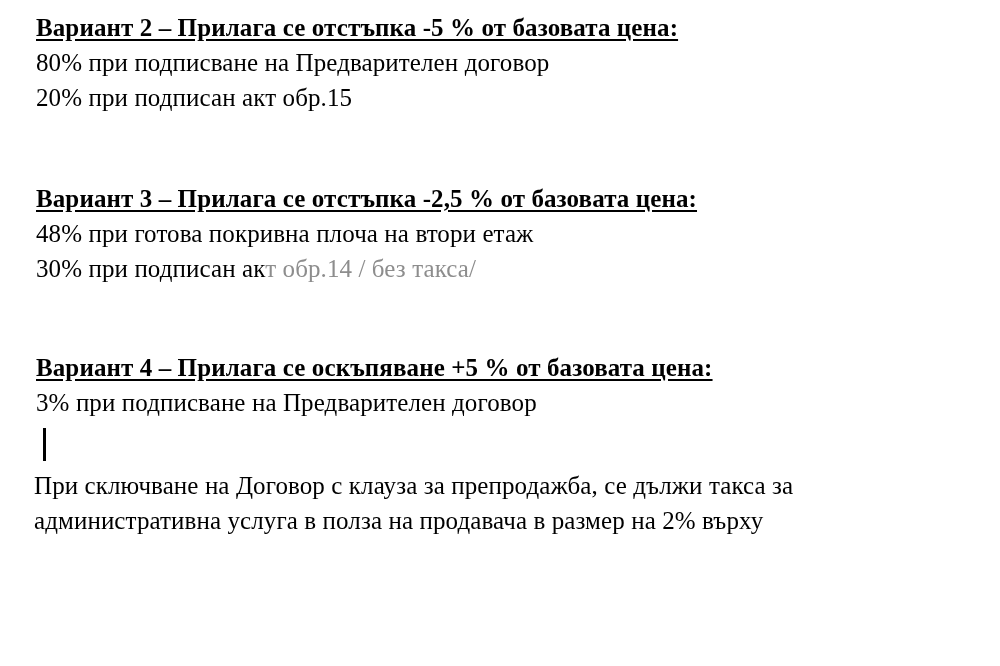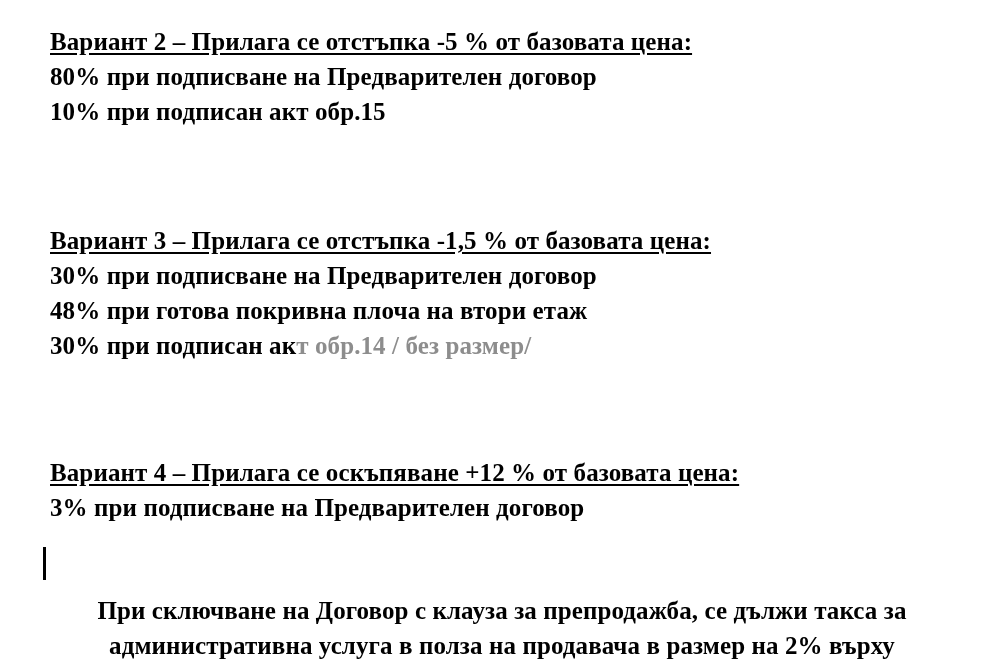--- a/index.html
+++ b/index.html
@@ -17,21 +17,21 @@
   .page {
     position: relative;
     width: 1000px;
     height: 666px;
     box-sizing: border-box;
     padding: 8px 30px 0 34px;
   }
   .line {
     font-size: 25px;
     line-height: 35px;
-    font-weight: bold;
+    font-weight: normal;
     white-space: nowrap;
     letter-spacing: 0.1px;
   }
   .heading {
     font-weight: bold;
     text-decoration: underline;
     text-underline-offset: 3px;
   }
   .spacer-lg {
     height: 62px;
@@ -39,63 +39,61 @@
   .spacer-md {
     height: 60px;
   }
   .faded {
     color: #8d8d8d;
   }
   .para {
     font-size: 25px;
     line-height: 34px;
     font-weight: bold;
-    margin-top: 6px;
-    text-align: center;
+    margin-top: 0;
   }
   .cursor-block {
     height: 46px;
     position: relative;
   }
   .cursor-bar {
     position: absolute;
     left: 9px;
     top: 6px;
     width: 3px;
     height: 33px;
     background: #000000;
   }
   .group {
-    margin: 16px;
+    margin: 2px;
   }
 </style>
 </head>
 <body>
 
 <div class="page">
 
   <div class="group">
     <div class="line heading">Вариант 2 – Прилага се отстъпка -5 % от базовата цена:</div>
     <div class="line">80% при подписване на Предварителен договор</div>
-    <div class="line">10% при подписан акт обр.15</div>
+    <div class="line">20% при подписан акт обр.15</div>
   </div>
 
   <div class="spacer-lg"></div>
 
   <div class="group">
-    <div class="line heading">Вариант 3 – Прилага се отстъпка -1,5 % от базовата цена:</div>
-    <div class="line">30% при подписване на Предварителен договор</div>
+    <div class="line heading">Вариант 3 – Прилага се отстъпка -2,5 % от базовата цена:</div>
     <div class="line">48%  при готова покривна плоча на втори етаж</div>
-    <div class="line"><span>30% при подписан ак</span><span class="faded">т обр.14 / без размер/</span></div>
+    <div class="line"><span>30% при подписан ак</span><span class="faded">т обр.14 / без такса/</span></div>
   </div>
 
   <div class="spacer-md"></div>
 
   <div class="group">
-    <div class="line heading">Вариант 4 – Прилага се оскъпяване +12 % от базовата цена:</div>
+    <div class="line heading">Вариант 4 – Прилага се оскъпяване +5 % от базовата цена:</div>
     <div class="line">3% при подписване на Предварителен договор</div>
   </div>
 
   <div class="cursor-block">
     <div class="cursor-bar"></div>
   </div>
 
   <div class="para">
     <div class="line">При сключване на Договор с клауза за препродажба, се дължи такса за</div>
     <div class="line">административна услуга в полза на продавача в размер на 2% върху</div>

